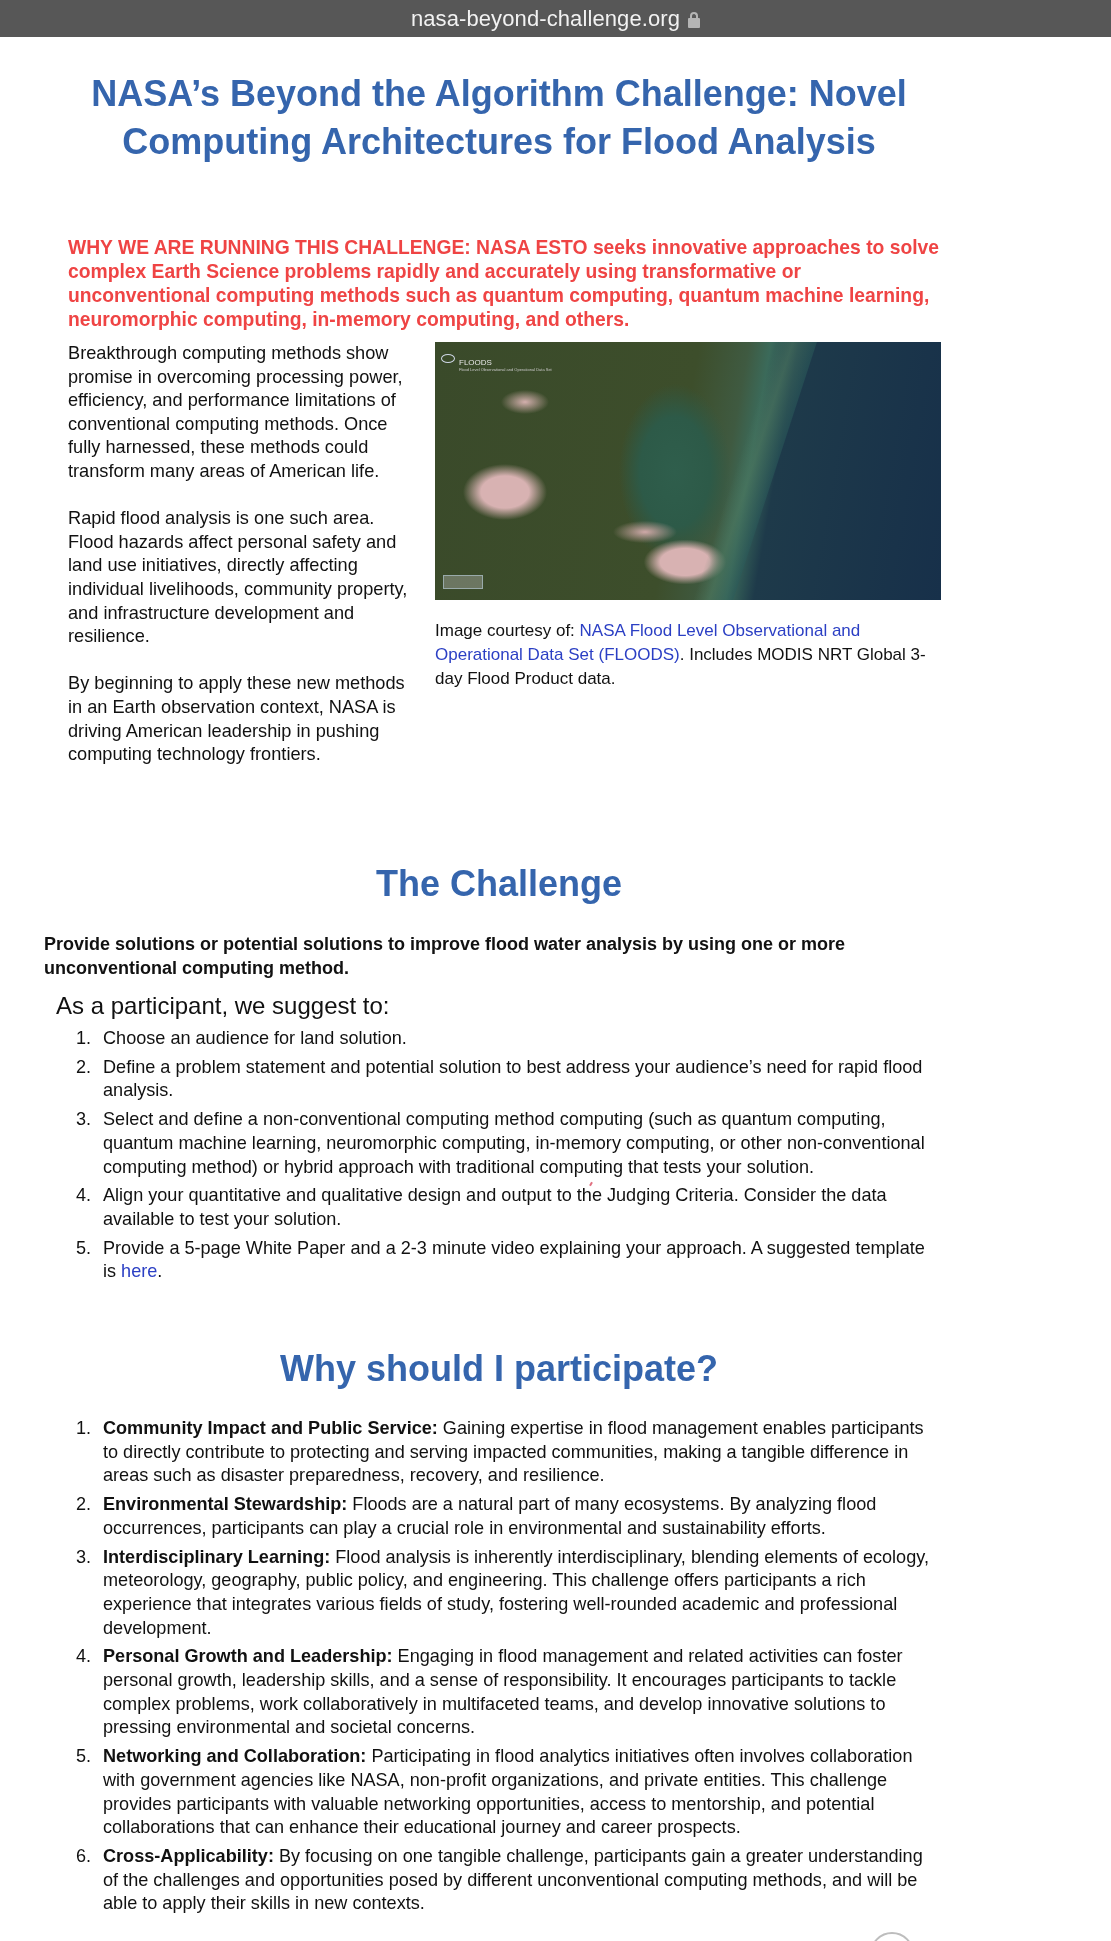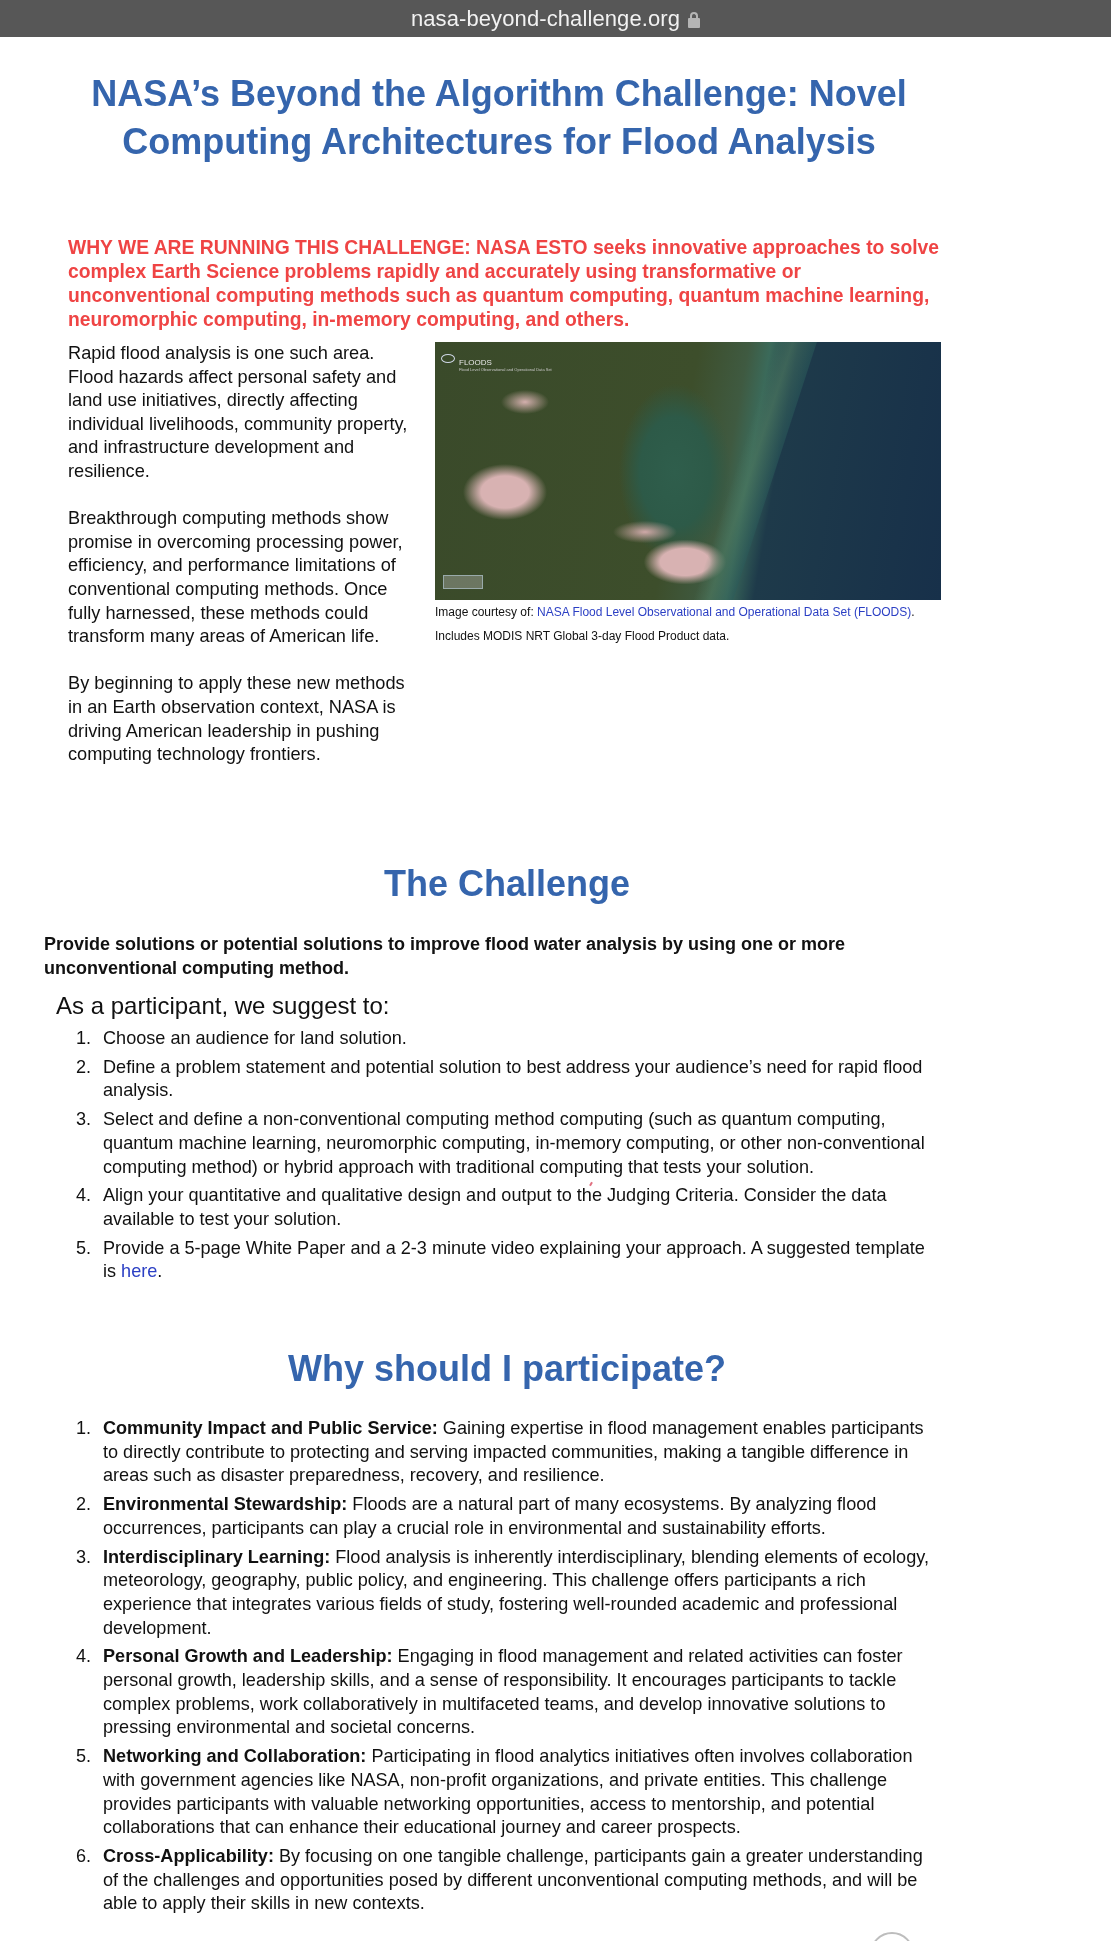--- a/index.html
+++ b/index.html
@@ -26,24 +26,24 @@
       radial-gradient(ellipse 40px 14px at 210px 190px, #cfa9a8 0%, transparent 80%),
       radial-gradient(ellipse 70px 110px at 240px 130px, #2f5e4c 0%, #2d5a48 50%, transparent 80%),
       linear-gradient(100deg, #3a4a2a 0%, #3d4e2b 48%, #3f5a41 57%, #3b6a5a 61%, #1e3a4a 66%, #17304a 100%);
   }
   .map .shore { position: absolute; left: 300px; top: 0; width: 40px; height: 258px; background: linear-gradient(90deg, transparent, #4f7a60 40%, #2a5a5a 100%); opacity: 0.55; transform: skewX(-18deg); }
   .map .label { position: absolute; left: 6px; top: 3px; display: flex; align-items: center; gap: 4px; }
   .map .nasa-badge { width: 14px; height: 9px; border-radius: 50%; border: 1px solid #cfd7e6; }
   .map .floods-text { color: #e6e6e6; font-size: 8px; line-height: 8px; margin-top: 14px; }
   .map .floods-sub { color: #c8c8c8; font-size: 4px; line-height: 5px; }
   .map .scale { position: absolute; left: 8px; top: 233px; width: 40px; height: 14px; border: 1px solid #9aa; background: rgba(200,200,200,0.35); }
-  .caption { margin-top: 0; font-size: 12px; line-height: 24px; color: #111; }
+  .caption { margin-top: 19px; font-size: 17px; line-height: 24px; color: #111; }
   .caption a { color: #2b3fc4; text-decoration: none; }
 
-  .h2 { position: absolute; left: 0; width: 998px; text-align: center; color: #3565ad; font-size: 36px; font-weight: bold; margin-left: 8px; }
+  .h2 { position: absolute; left: 0; width: 998px; text-align: center; color: #3565ad; font-size: 36px; font-weight: bold; }
   .challenge-lead { position: absolute; left: 44px; top: 932px; width: 880px; font-size: 18px; font-weight: bold; line-height: 24px; }
   .suggest { position: absolute; left: 56px; top: 992px; font-size: 24px; }
 
   ol.list { position: absolute; left: 56px; width: 880px; list-style: none; font-size: 18.1px; line-height: 23.7px; }
   ol.list li { position: relative; padding-left: 47px; margin-bottom: 5px; }
   ol.list li .num { position: absolute; left: 20px; top: 0; }
   ol.list a { color: #2b3fc4; text-decoration: none; }
   ol.list b { font-weight: bold; }
 
   .scroll-circle { position: absolute; left: 870px; top: 1932px; width: 44px; height: 44px; border-radius: 50%; border: 2px solid #bdbdbd; }
@@ -58,22 +58,22 @@
       <span class="shackle"></span>
       <span class="body"></span>
     </span>
 </div>
 
 <h1 class="main-title">NASA’s Beyond the Algorithm Challenge: Novel Computing Architectures for Flood Analysis</h1>
 
 <p class="why-running">WHY WE ARE RUNNING THIS CHALLENGE: NASA ESTO seeks innovative approaches to solve complex Earth Science problems rapidly and accurately using transformative or unconventional computing methods such as quantum computing, quantum machine learning, neuromorphic computing, in-memory computing, and others.</p>
 
 <div class="left-col">
+  <p>Breakthrough computing methods show promise in overcoming processing power, efficiency, and performance limitations of conventional computing methods. Once fully harnessed, these methods could transform many areas of American life.</p>
   <p>Rapid flood analysis is one such area. Flood hazards affect personal safety and land use initiatives, directly affecting individual livelihoods, community property, and infrastructure development and resilience.</p>
-  <p>Breakthrough computing methods show promise in overcoming processing power, efficiency, and performance limitations of conventional computing methods. Once fully harnessed, these methods could transform many areas of American life.</p>
   <p>By beginning to apply these new methods in an Earth observation context, NASA is driving American leadership in pushing computing technology frontiers.</p>
 </div>
 
 <div class="figure">
   <div class="map">
     <div class="shore"></div>
     <div class="label">
       <span class="nasa-badge"></span>
       <span>
         <div class="floods-text">FLOODS</div>

